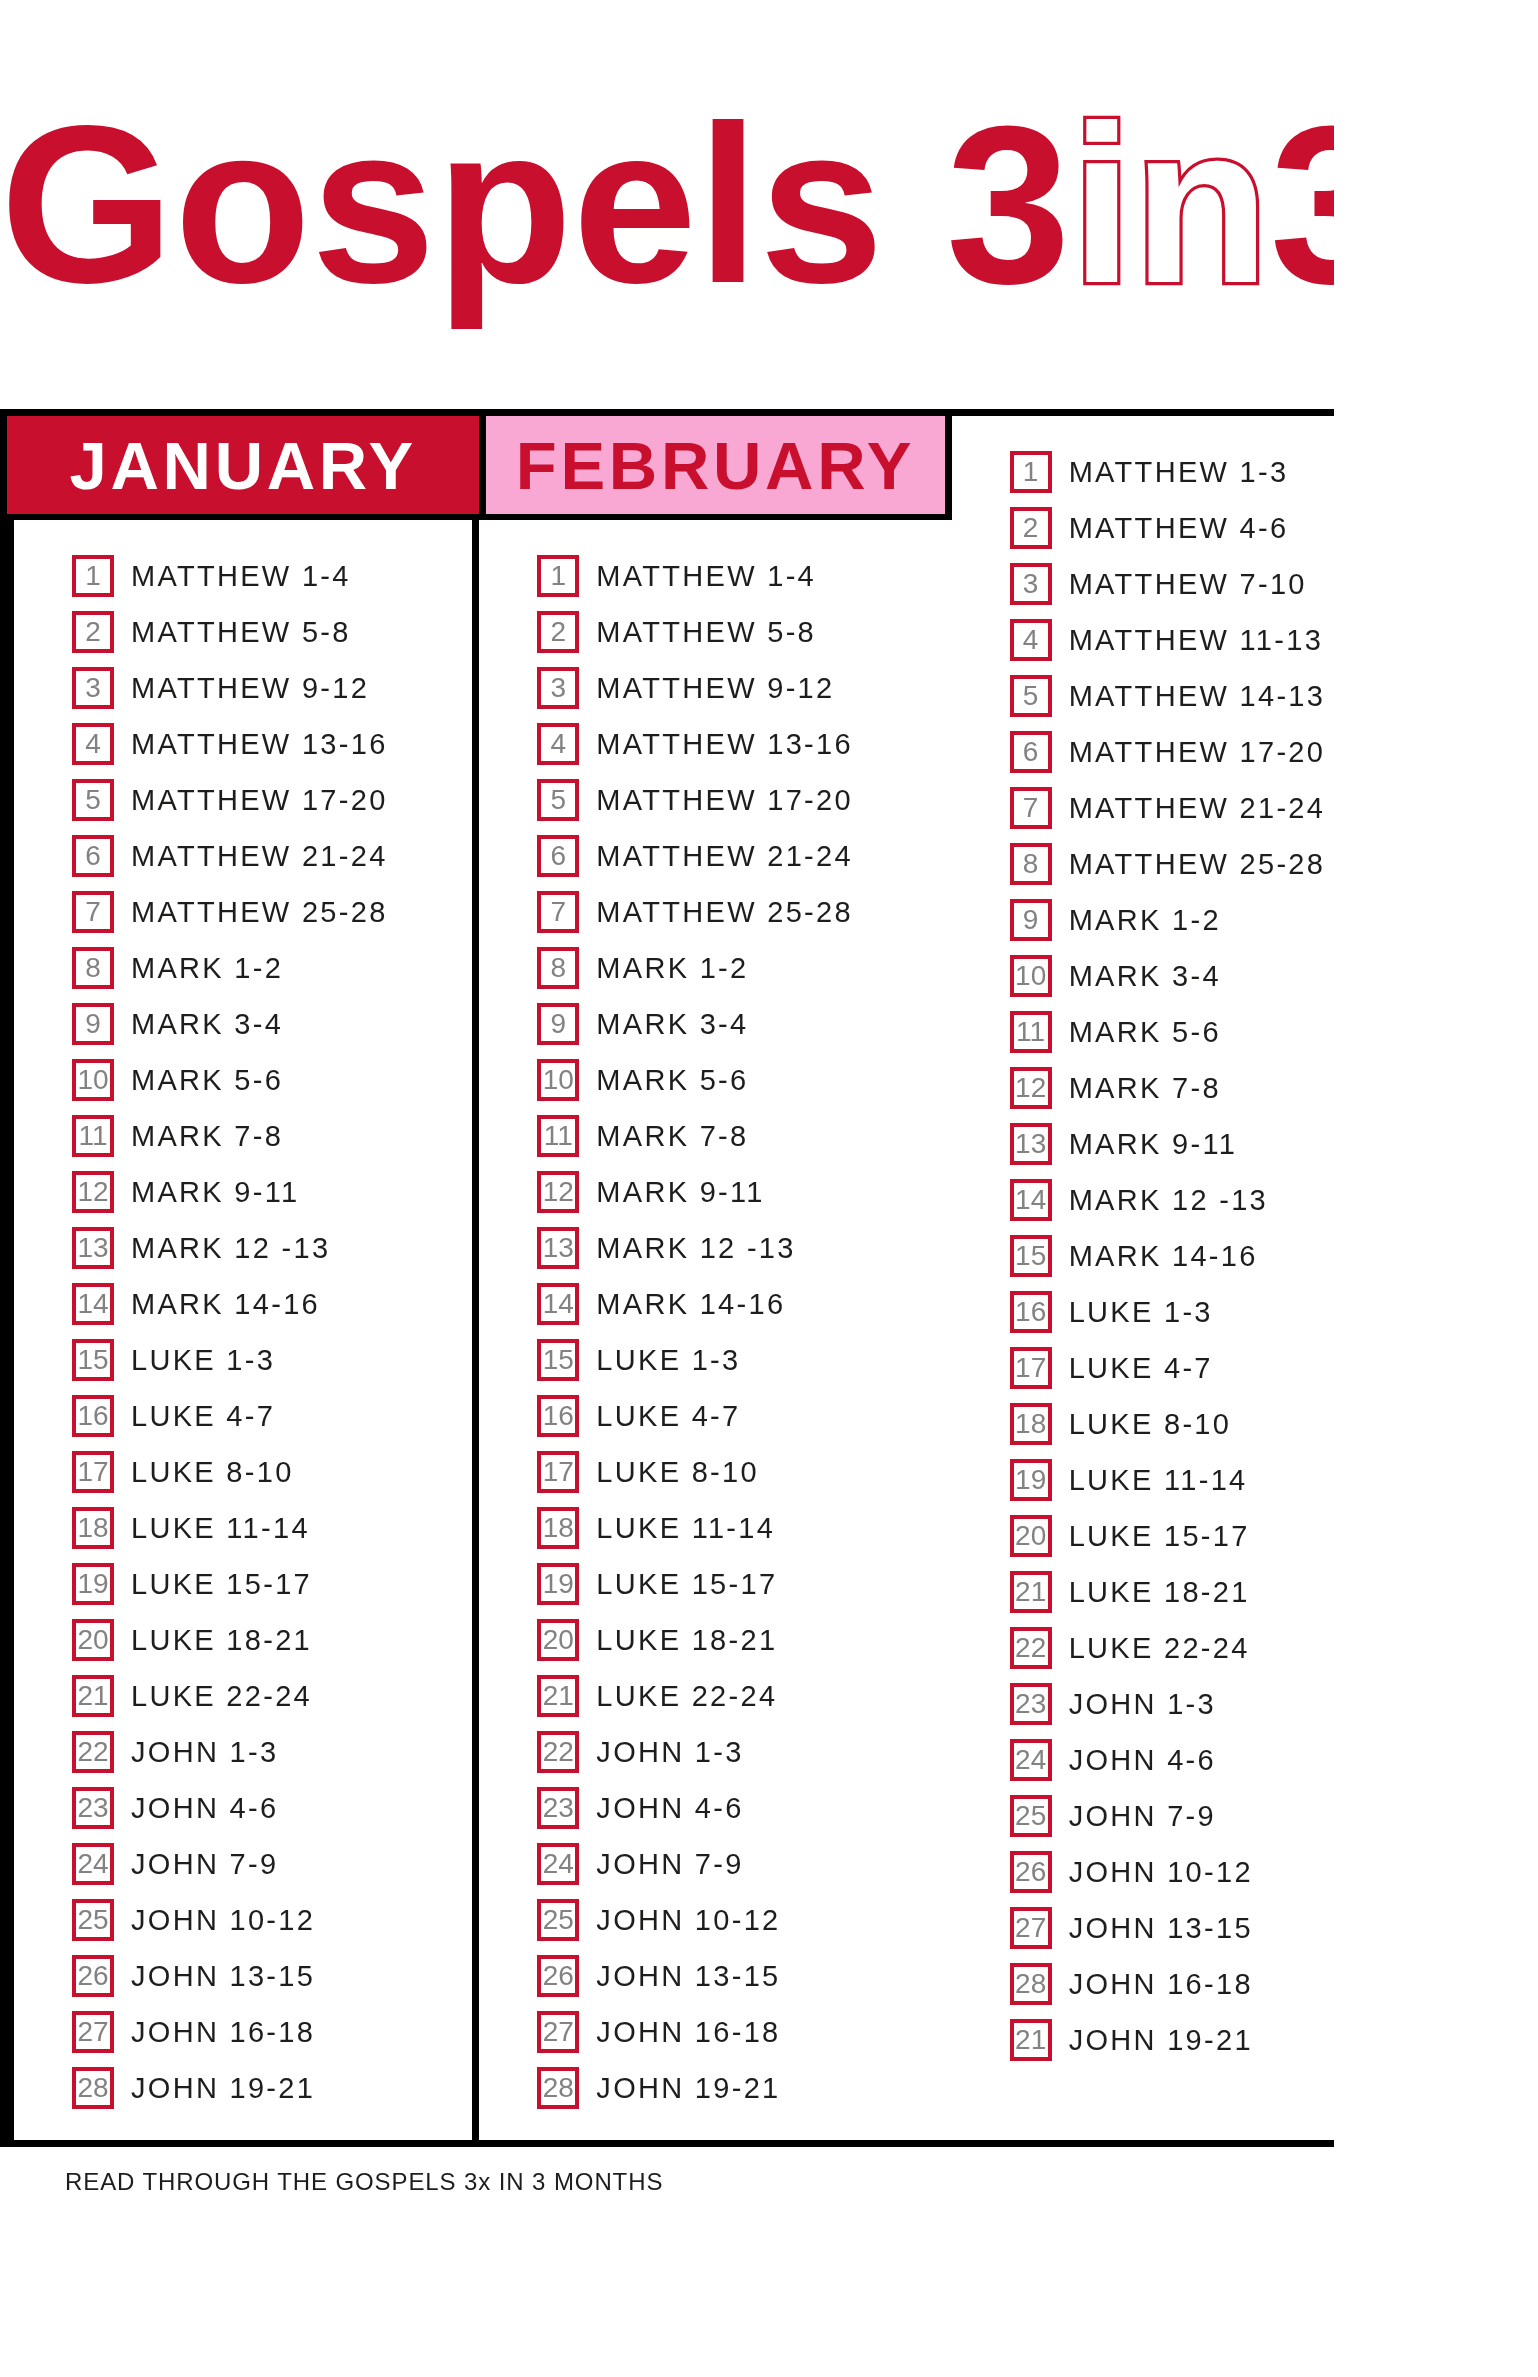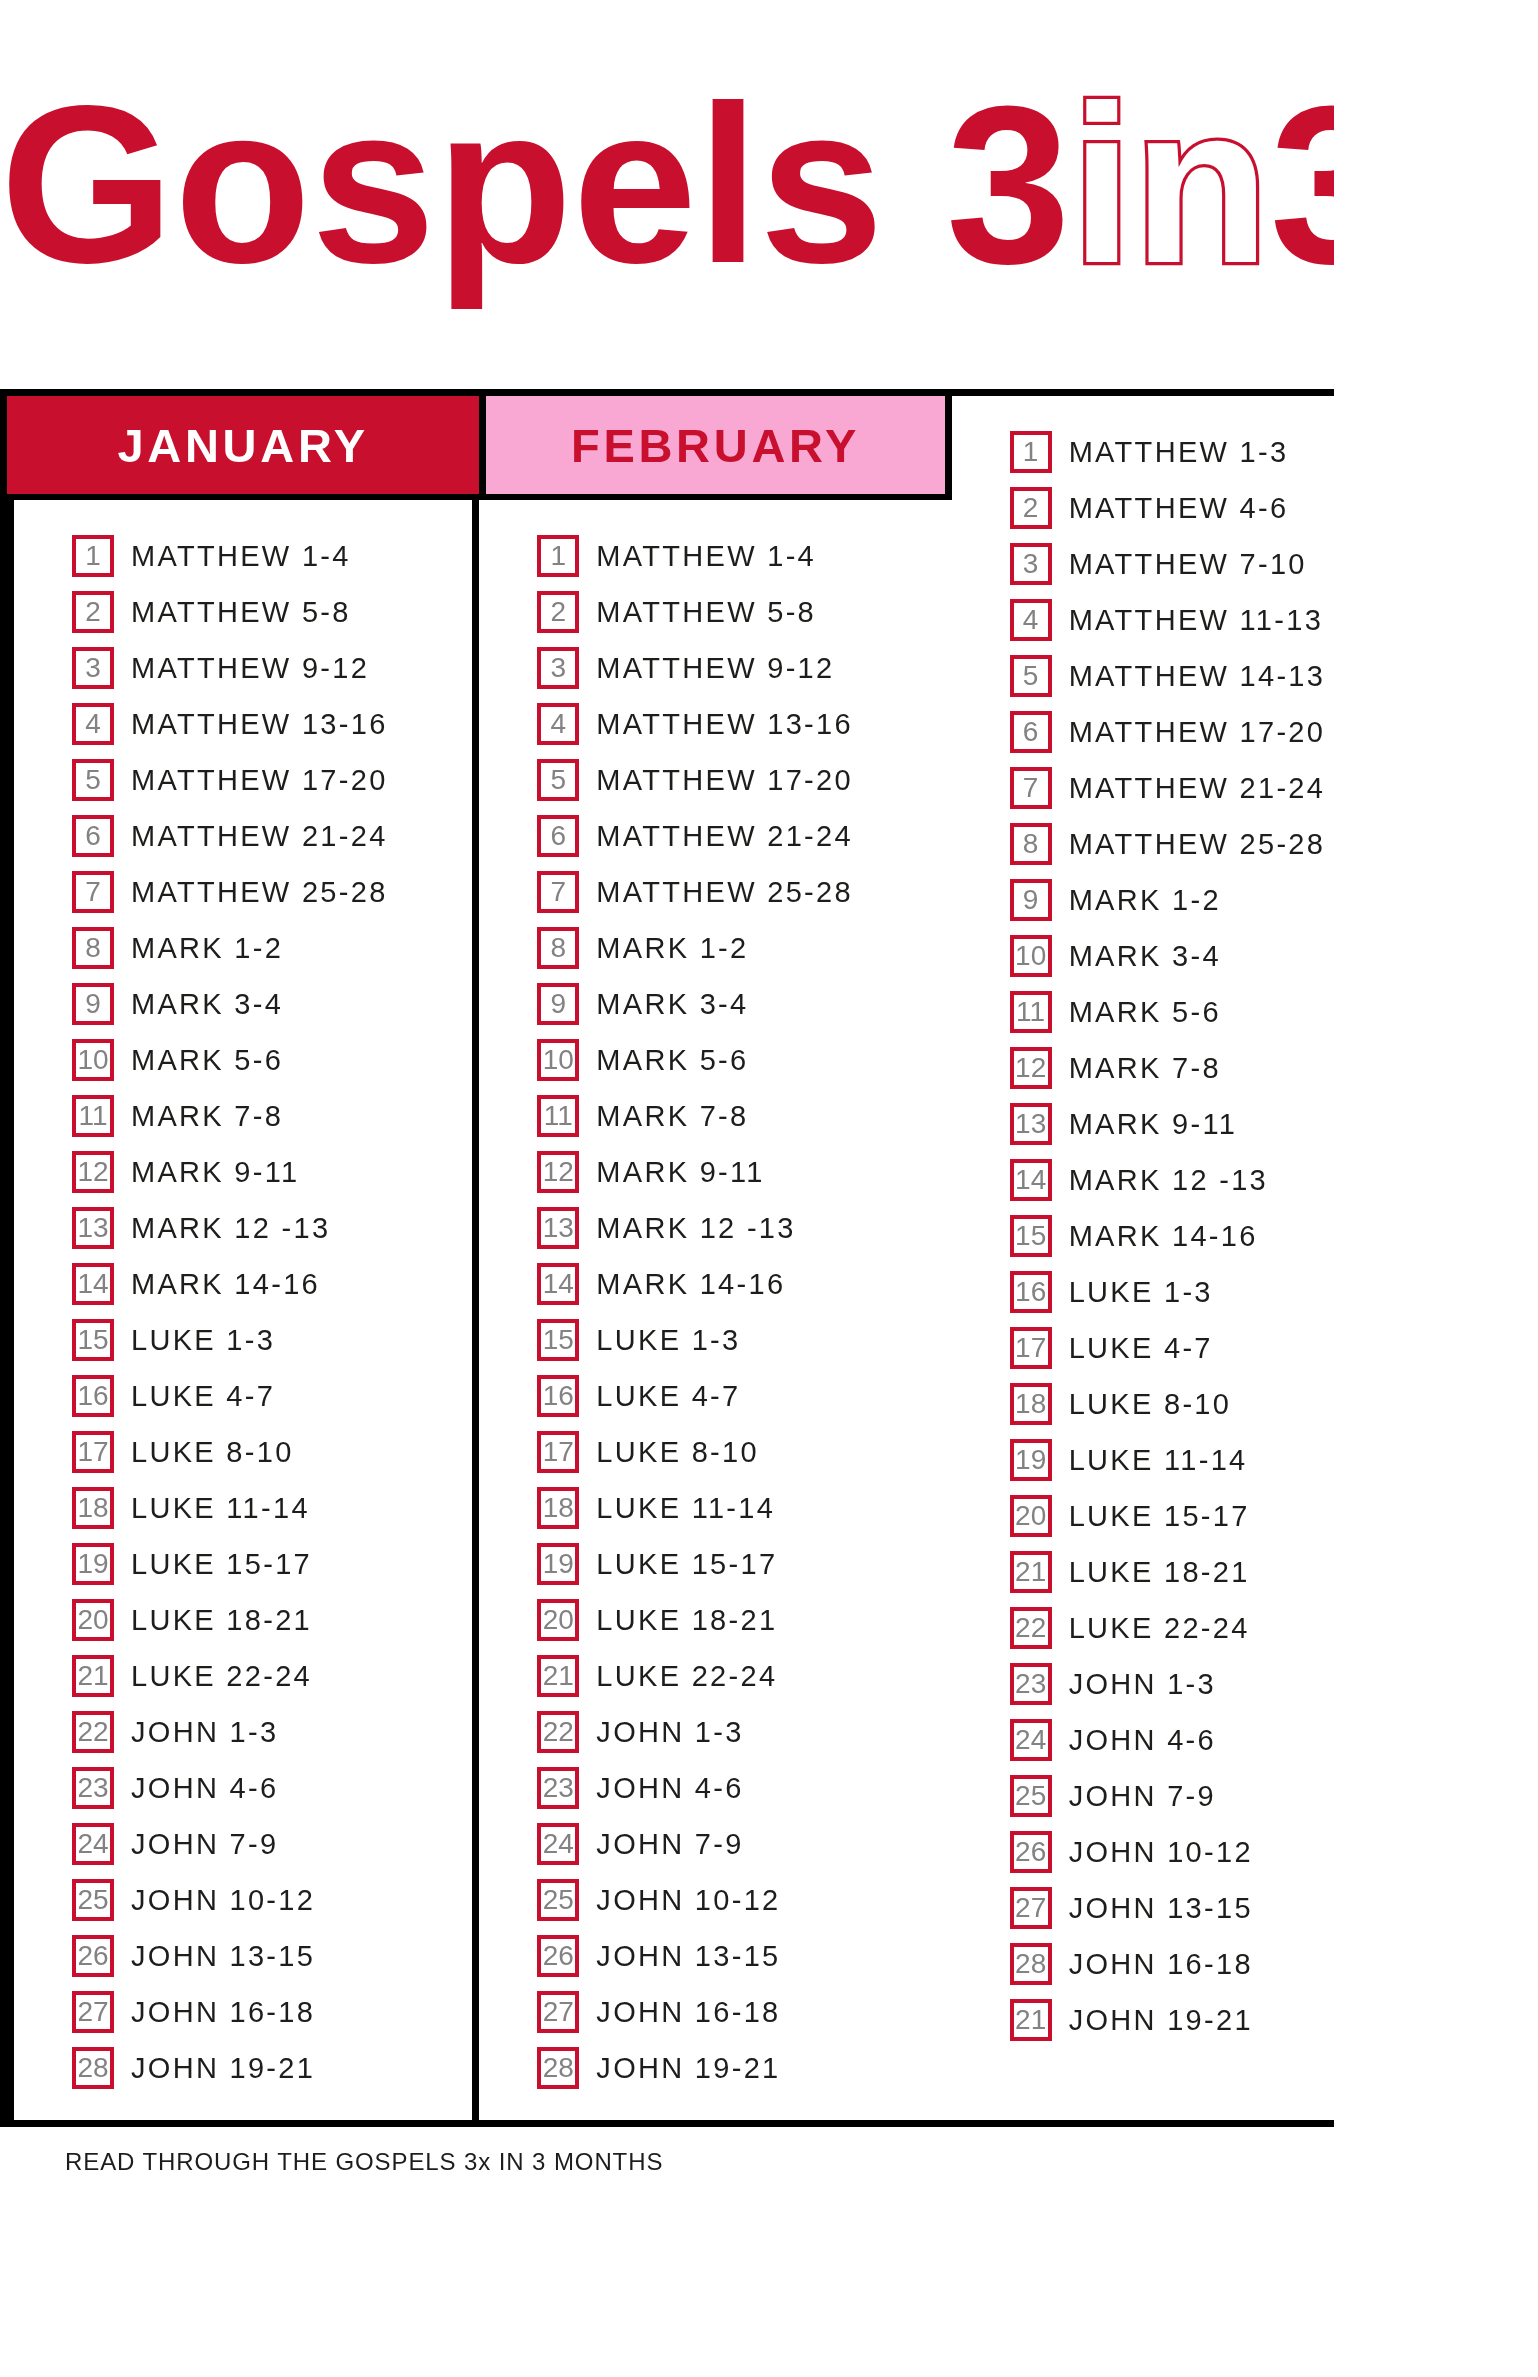--- a/index.html
+++ b/index.html
@@ -4,40 +4,40 @@
 <style>
   :root{
     --accent:#C8102E;
     --num-gray:#828282;
     --ink:#1D1D1B;
     --line:#000000;
   }
   html,body{margin:0;padding:0;background:#ffffff;}
   .page{
     width:1334px;height:2377px;position:relative;background:#ffffff;
-    overflow:hidden;box-sizing:border-box;padding-top:72px;
+    overflow:hidden;box-sizing:border-box;padding-top:92px;
     font-family:"Liberation Sans","DejaVu Sans",sans-serif;
   }
   h1.title{
     margin:0;text-align:center;line-height:1;font-size:224px;font-weight:bold;
     color:var(--accent);white-space:nowrap;
   }
   h1.title .outline{
     color:#ffffff;
     -webkit-text-stroke:6.5px var(--accent);
     paint-order:stroke fill;
   }
   .plan{
     width:1417px;margin:93px auto 0;display:grid;
     grid-template-columns:1fr 1fr 1fr;grid-template-rows:104px auto;
     border:7.5px solid var(--line);background:#ffffff;box-sizing:content-box;
   }
   .hcell{
     display:flex;align-items:center;justify-content:center;
-    font-size:47px;font-weight:bold;letter-spacing:3.7px;
+    font-size:67px;font-weight:bold;letter-spacing:3.7px;
     border-bottom:6.5px solid var(--line);white-space:nowrap;
   }
   .h-red{background:var(--accent);color:#ffffff;}
   .h-white{background:#f9a8d4;color:var(--accent);}
   .mid{border-left:7.5px solid var(--line);border-right:7.5px solid var(--line);}
   .bcell{padding:28px 0 24px 58px;}
   .day{display:flex;align-items:center;height:56px;}
   .box{
     width:42px;height:42px;box-sizing:border-box;border:4.7px solid var(--accent);
     background:#ffffff;display:flex;align-items:center;justify-content:center;

